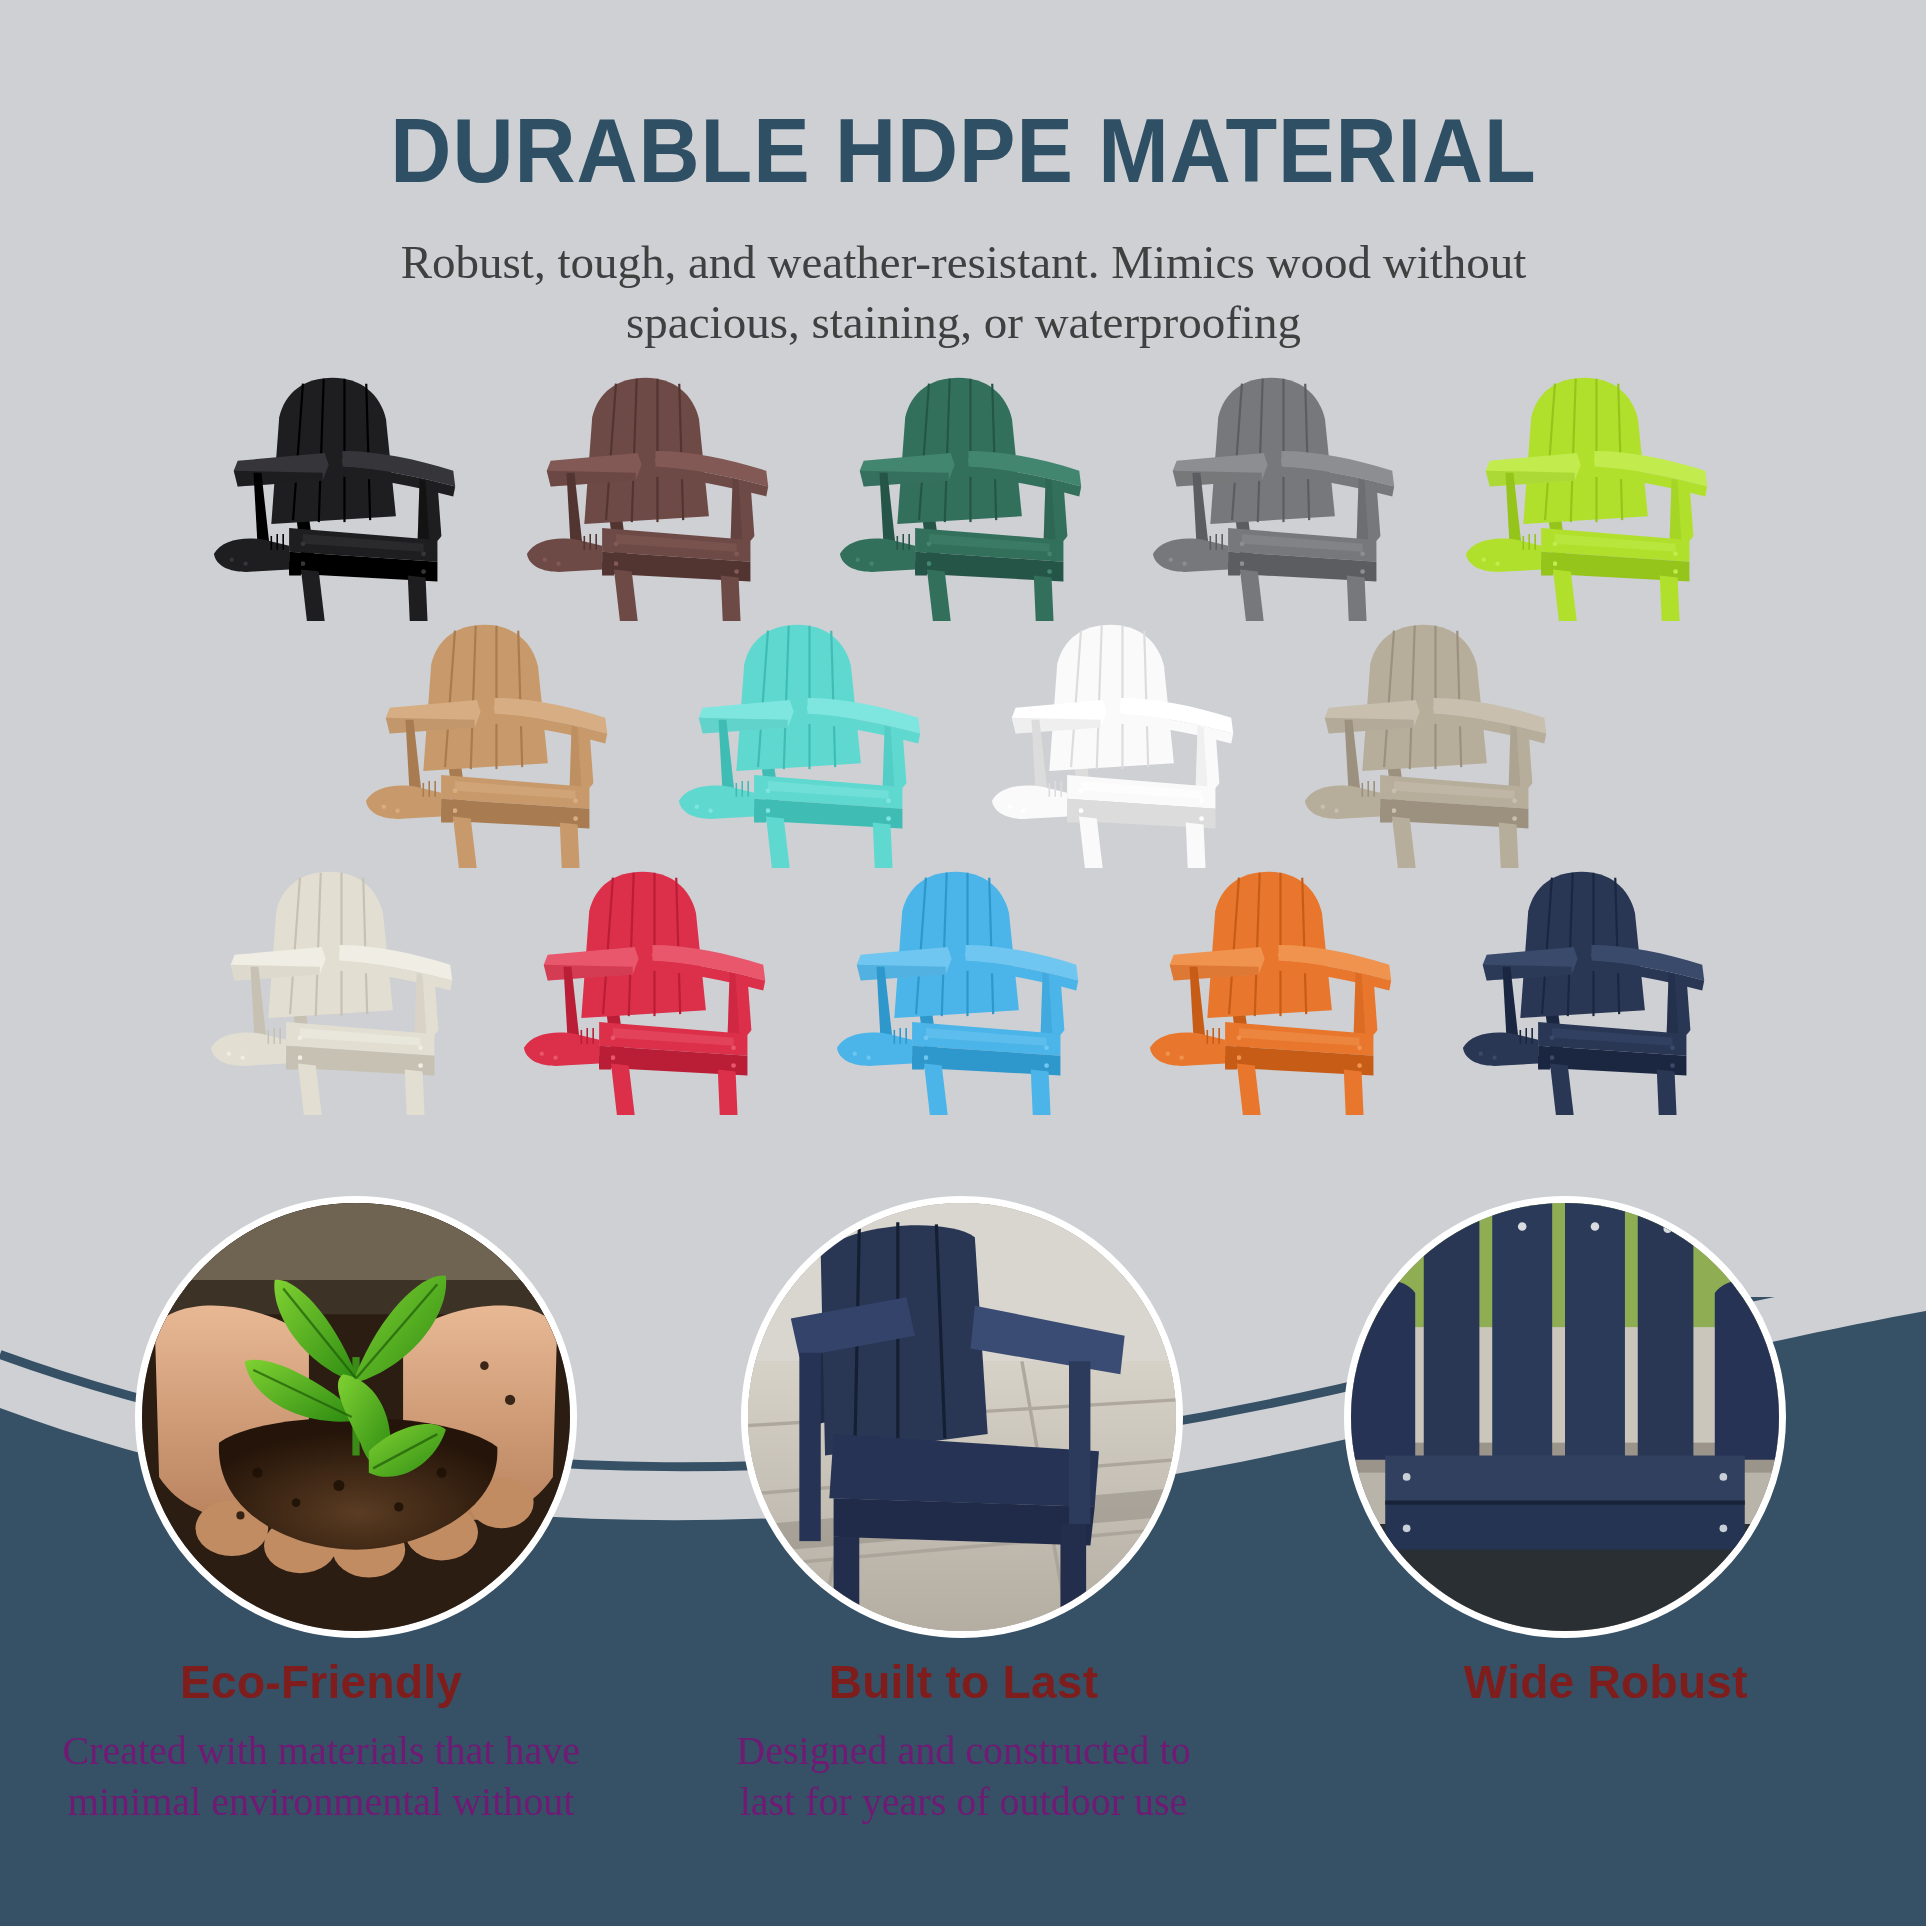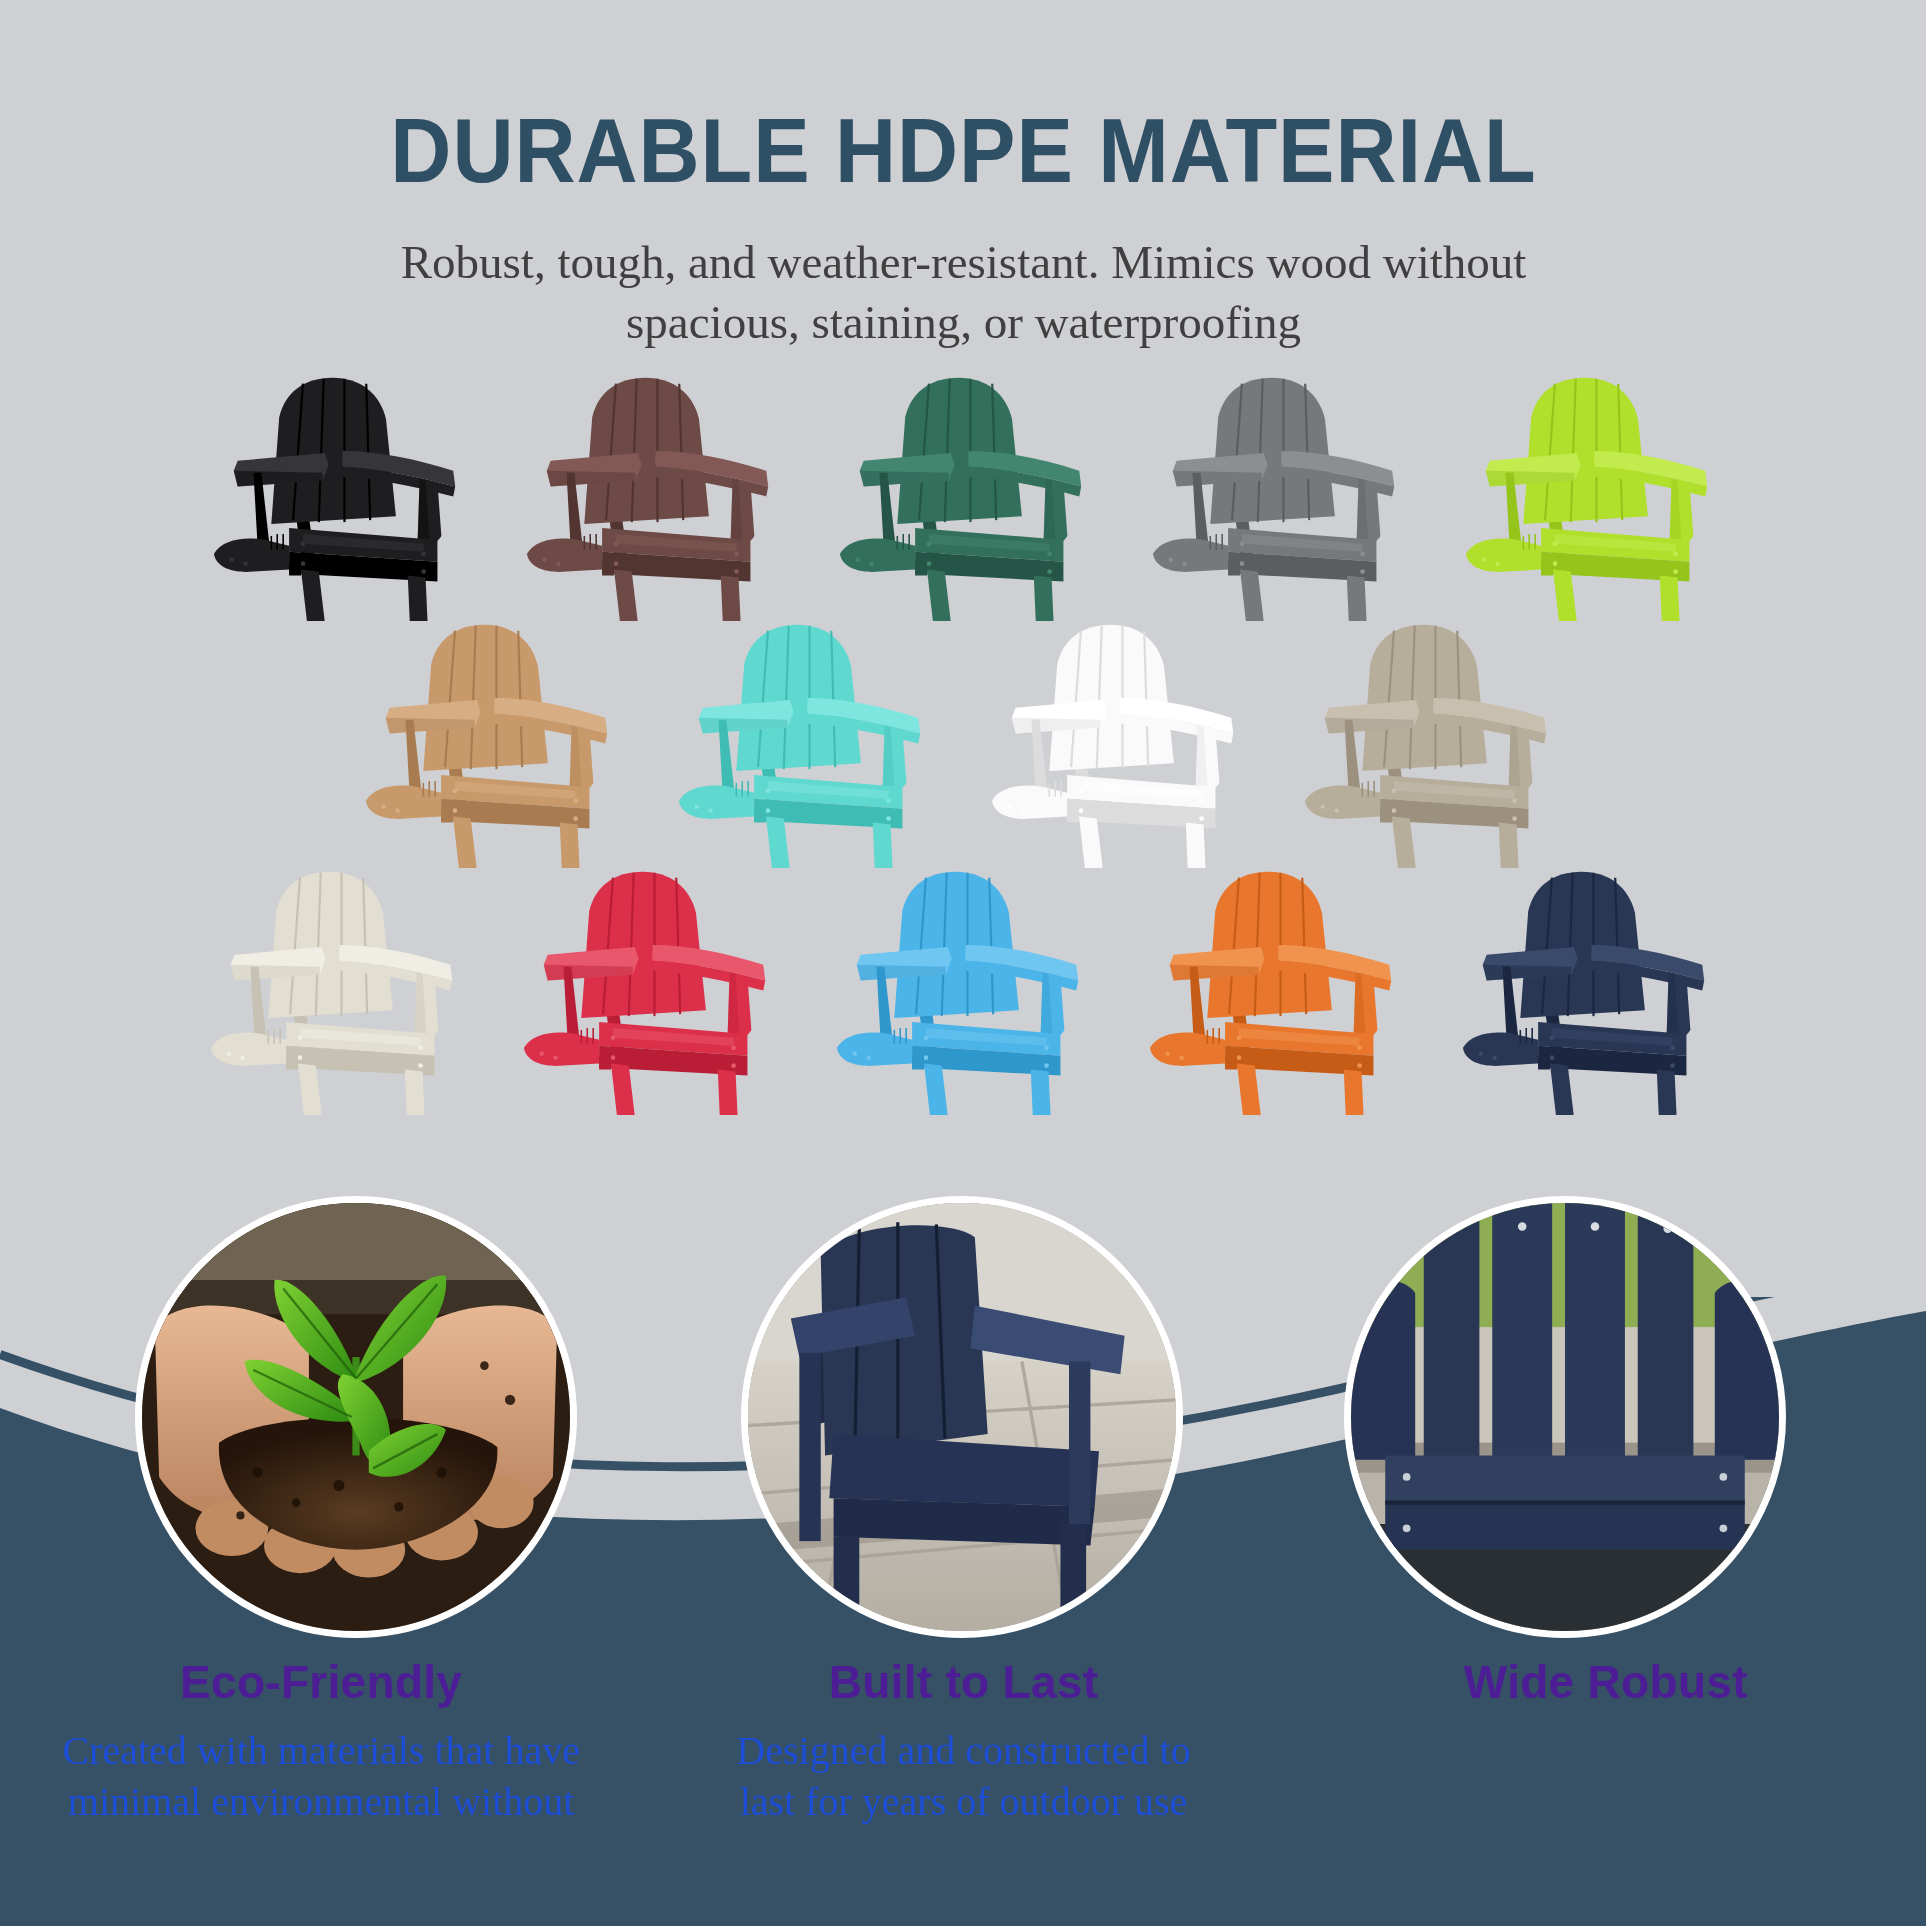--- a/index.html
+++ b/index.html
@@ -56,25 +56,25 @@
   .c1{left:135px;top:0;}
   .c2{left:741px;top:0;}
   .c3{left:1344px;top:0;}
   .circle svg{display:block;width:100%;height:100%;}
 
   
   .captions{position:absolute;left:0;top:1655px;width:1927px;z-index:6;display:flex;}
   .cap{flex:1;text-align:center;padding:0 16px;}
   .cap h3{
     font-family:"Liberation Sans",sans-serif;
-    font-weight:bold;font-size:46px;color:#4c1d95;margin:0 0 14px 0;letter-spacing:0.3px;
+    font-weight:bold;font-size:46px;color:#7f1d1d;margin:0 0 14px 0;letter-spacing:0.3px;
   }
   .cap p{
     font-family:"Liberation Serif",serif;
-    font-size:40px;color:#1d4ed8;margin:16px;line-height:1.28;
+    font-size:40px;color:#701a75;margin:16px;line-height:1.28;
   }
 </style>
 </head>
 <body>
 
 <div id="stage">
 
   <div class="header">
     <h1 class="title">DURABLE HDPE MATERIAL</h1>
     <div class="subtitle">

